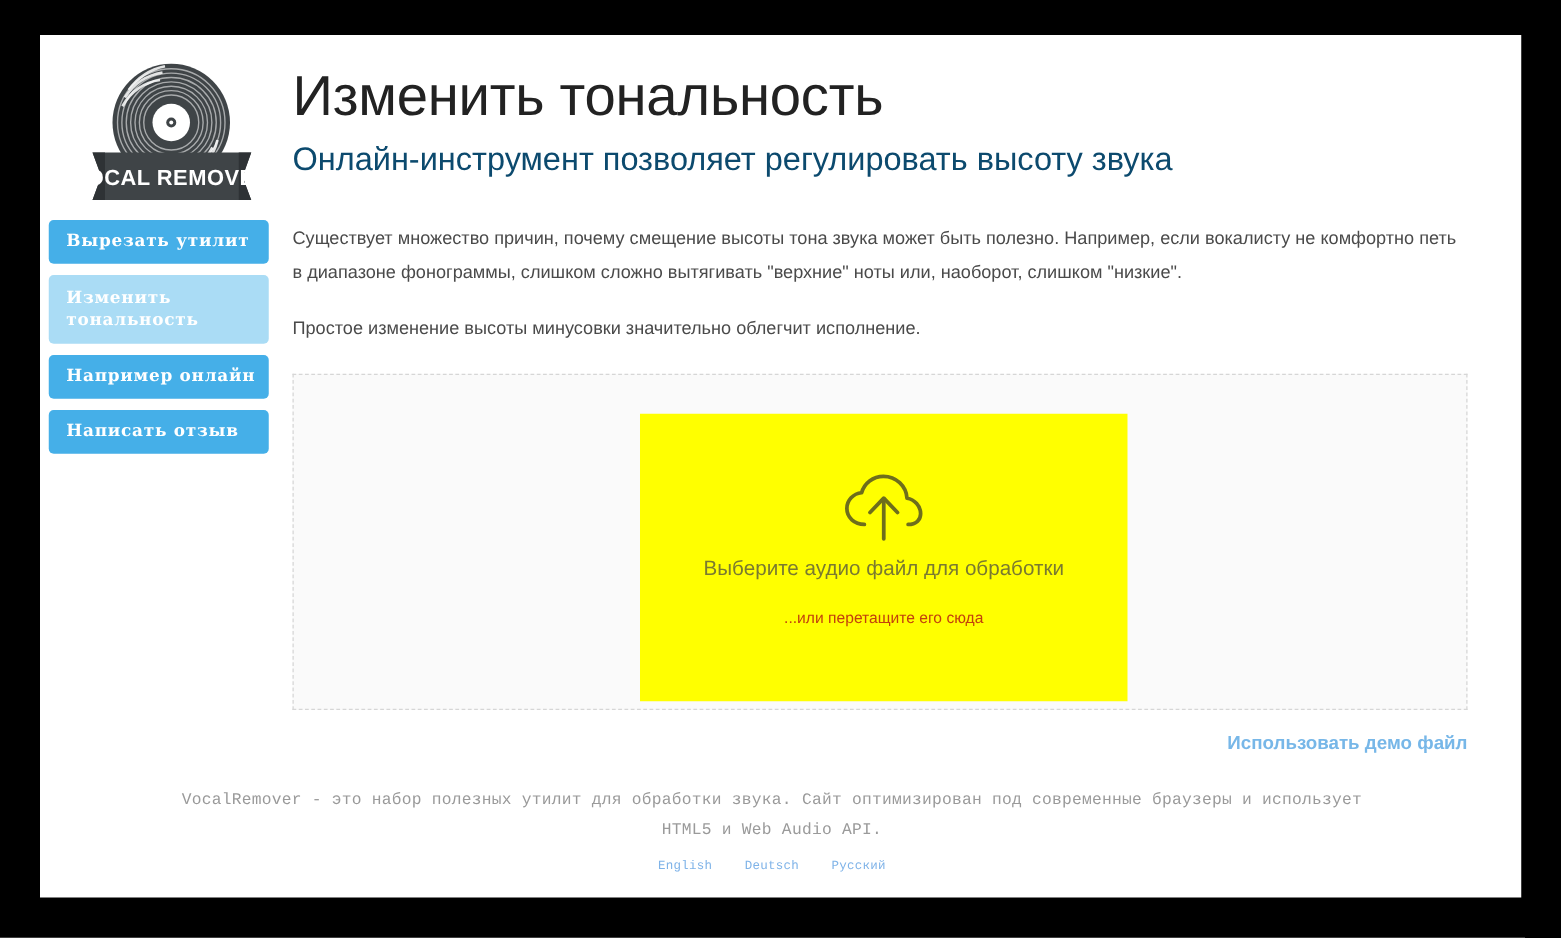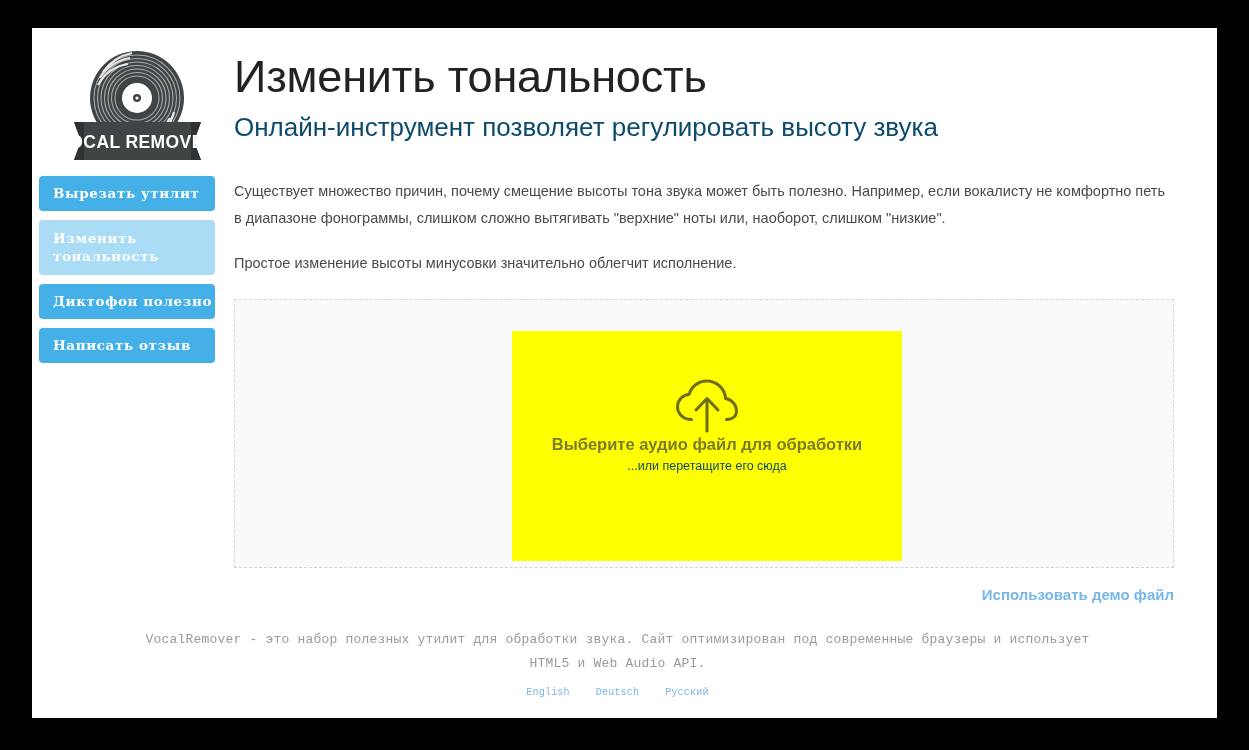--- a/index.html
+++ b/index.html
@@ -141,31 +141,30 @@
   }
 
   #cloud-icon {
     margin-top: 47px;
     width: 66px;
     height: 56px;
     display: block;
   }
 
   #dropzone-title {
-    margin-top: 0;
+    margin-top: 11px;
     font-size: 16.5px;
     color: #7a7a30;
     line-height: 20px;
-    font-weight: bold;
   }
 
   #dropzone-hint {
-    margin-top: 4px;
+    margin-top: 21px;
     font-size: 12.5px;
-    color: #0c4a6e;
+    color: #c2410c;
     line-height: 16px;
   }
 
   #demo-link-row {
     width: 940px;
     text-align: right;
     padding-top: 18px;
   }
   #demo-link {
     font-size: 15px;
@@ -252,21 +251,21 @@
     </div>
 
     <div id="nav">
       <div class="nav-btn">
         <span>Вырезать утилит</span>
       </div>
       <div class="nav-btn active two-line">
         <span>Изменить тональность</span>
       </div>
       <div class="nav-btn">
-        <span>Диктофон полезно</span>
+        <span>Например онлайн</span>
       </div>
       <div class="nav-btn">
         <span>Написать отзыв</span>
       </div>
     </div>
 
   </div>
 
   <div id="main">
 

